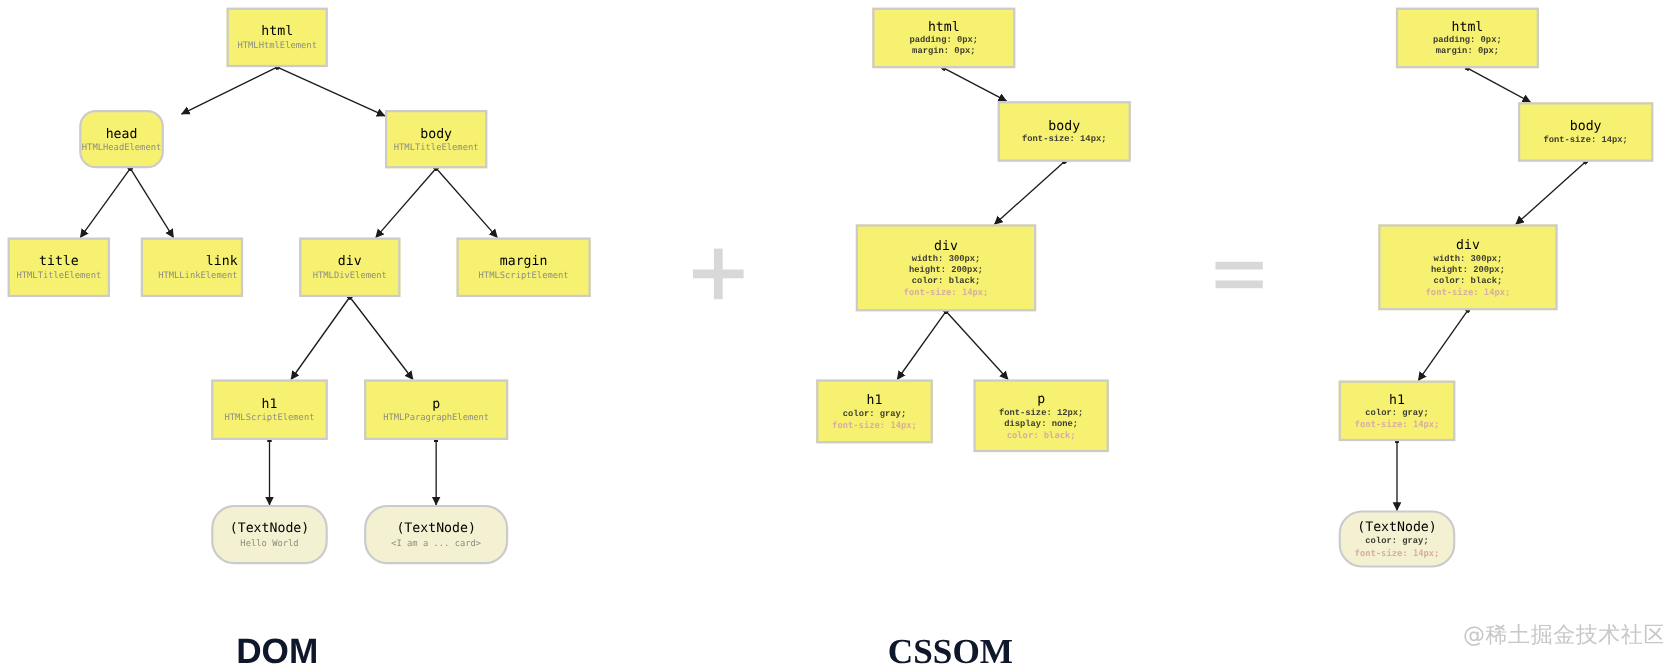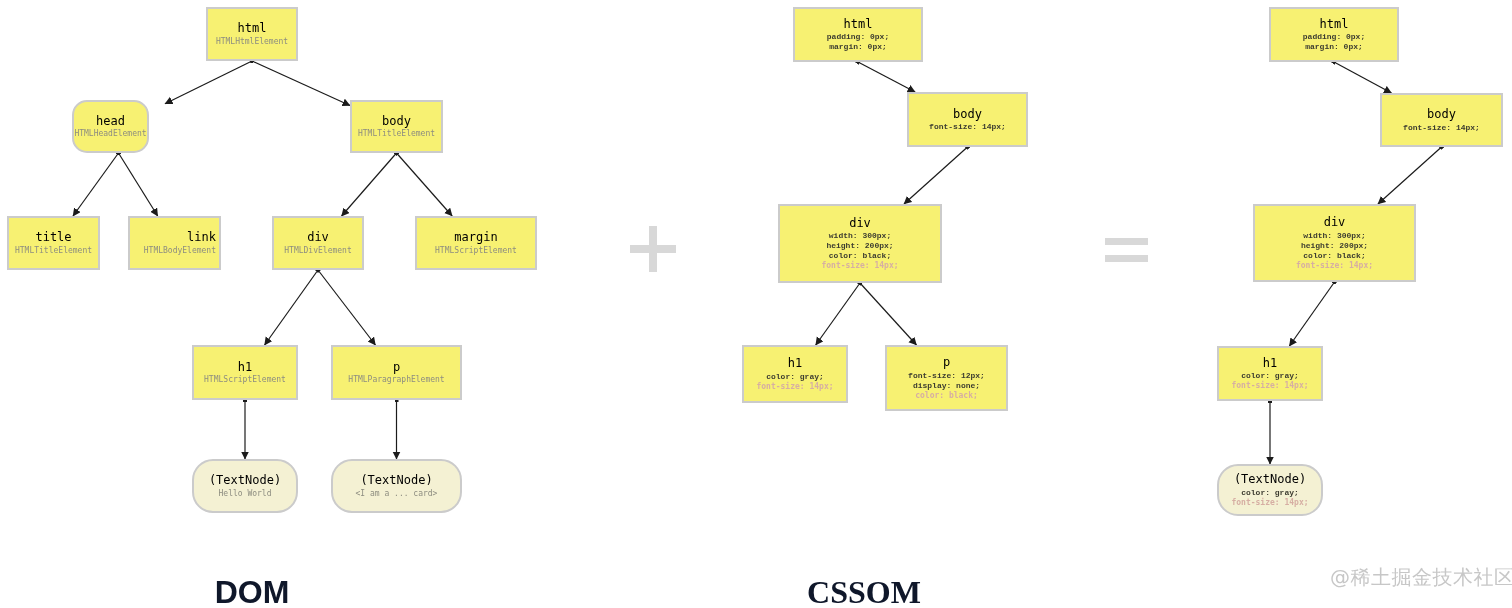--- a/index.html
+++ b/index.html
@@ -77,21 +77,21 @@
     <div class="node element" style="left: 350px; top: 100px; width: 93px; height: 53px;">
       <div class="node-title">body</div>
       <div class="node-line gray">HTMLTitleElement</div>
     </div>
     <div class="node element" style="left: 7px; top: 216px; width: 93px; height: 54px;">
       <div class="node-title">title</div>
       <div class="node-line gray">HTMLTitleElement</div>
     </div>
     <div class="node element" style="left: 128px; top: 216px; width: 93px; height: 54px; align-items: flex-end;">
       <div class="node-title">link</div>
-      <div class="node-line gray">HTMLBodyElement</div>
+      <div class="node-line gray">HTMLLinkElement</div>
     </div>
     <div class="node element" style="left: 272px; top: 216px; width: 92px; height: 54px;">
       <div class="node-title">div</div>
       <div class="node-line gray">HTMLDivElement</div>
     </div>
     <div class="node element" style="left: 415px; top: 216px; width: 122px; height: 54px;">
       <div class="node-title">margin</div>
       <div class="node-line gray">HTMLScriptElement</div>
     </div>
     <div class="node element" style="left: 192px; top: 345px; width: 106px; height: 55px;">

